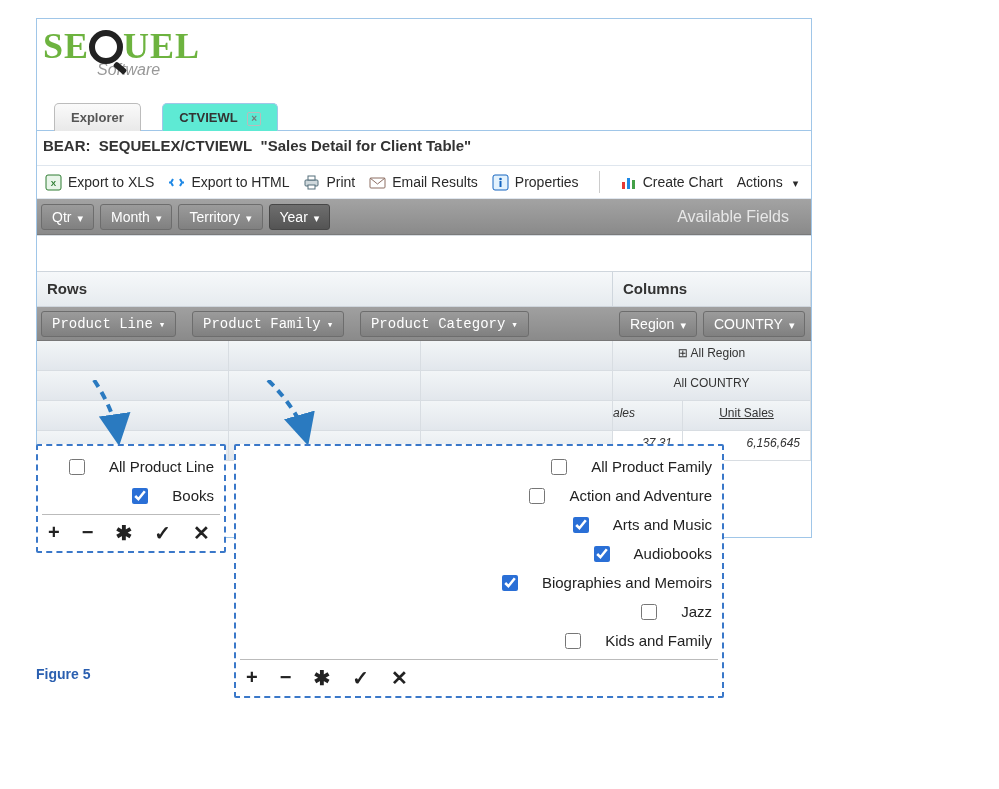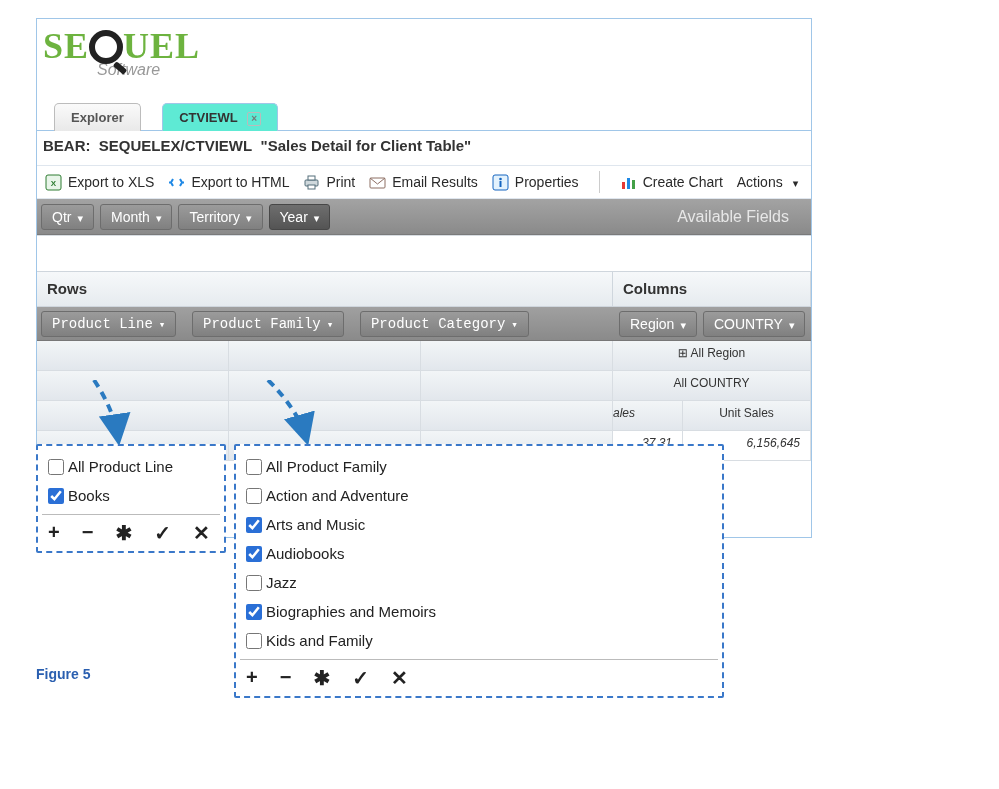--- a/index.html
+++ b/index.html
@@ -68,21 +68,21 @@
 
   .white-gap { position:absolute; left:0; top:216px; right:0; height:36px; background:#fff; border-top:1px solid #d8dde2; }
   .grid-rows-head { position:absolute; left:0; top:322px; width:576px; }
   .grid-rows-head .row { display:flex; height:30px; border-bottom:1px solid #d8dde2; }
   .grid-rows-head .cell { flex:1; border-right:1px solid #d8dde2; background:linear-gradient(#f2f5f7,#e2e7ec); }
 
   
   .popup {
     position:absolute; background:#fff; border:2px dashed #3a78c9; border-radius:2px; padding:6px 8px 4px 8px;
   }
-  .popup .opt { display:flex; align-items:center; gap:4px; padding:6px 2px; font-size:15px; color:#222; }
+  .popup .opt { display:flex; align-items:center; gap:24px; padding:6px 2px; font-size:15px; color:#222;justify-content:flex-end; }
   .popup .opt input[type=checkbox] { width:16px; height:16px; cursor:pointer; accent-color:#2a6fd6; }
   .popup .divider { border-top:1px solid #bbb; margin:4px -4px 2px -4px; }
   .popup-actions { display:flex; gap:22px; padding:4px 2px 2px 2px; font-size:20px; font-weight:bold; color:#222; }
   .popup-actions span { cursor:pointer; }
   #popup-product-line { left:36px; top:444px; width:190px; }
   #popup-product-family { left:234px; top:444px; width:490px; }
 
   
   .arrow { position:absolute; pointer-events:none; }
   #arrow1 { left:74px; top:380px; width:70px; height:70px; }
@@ -251,21 +251,21 @@
 
   <div class="data-grid">
     <div class="dg-row">
         <div class="dg-cell dg-head" style="flex:1; text-align:center;">⊞ All Region</div>
       </div>
     <div class="dg-row">
         <div class="dg-cell dg-head" style="flex:1; text-align:center;">All COUNTRY</div>
       </div>
     <div class="dg-row">
       <div class="dg-cell dg-head dg-right" style="width:70px; text-align:left; padding-left:0;">ales</div>
-      <div class="dg-cell dg-head" style="flex:1; text-align:center;">Unit Sales</div>
+      <div class="dg-cell dg-head" style="flex:1; text-align:center;text-decoration:underline;">Unit Sales</div>
     </div>
     <div class="dg-row">
       <div class="dg-cell dg-val dg-right" style="width:70px; padding-left:0;">37.31</div>
       <div class="dg-cell dg-val dg-right" style="flex:1;">6,156,645</div>
     </div>
   </div>
 
 </div>
 
 <svg class="arrow" id="arrow1" viewBox="0 0 70 70">
@@ -315,26 +315,26 @@
     </div>
   <div class="opt">
       <input type="checkbox" checked="" style="">
       <span>Arts and Music</span>
     </div>
   <div class="opt">
       <input type="checkbox" checked="" style="">
       <span>Audiobooks</span>
     </div>
   <div class="opt">
-      <input type="checkbox" style="">
-      <span>Jazz</span>
-    </div>
-  <div class="opt">
       <input type="checkbox" checked="" style="">
       <span>Biographies and Memoirs</span>
+    </div>
+  <div class="opt">
+      <input type="checkbox" style="">
+      <span>Jazz</span>
     </div>
   <div class="opt">
       <input type="checkbox" style="">
       <span>Kids and Family</span>
     </div>
   <div class="divider"></div>
   <div class="popup-actions">
     <span>+</span>
     <span>−</span>
     <span>✱</span>

